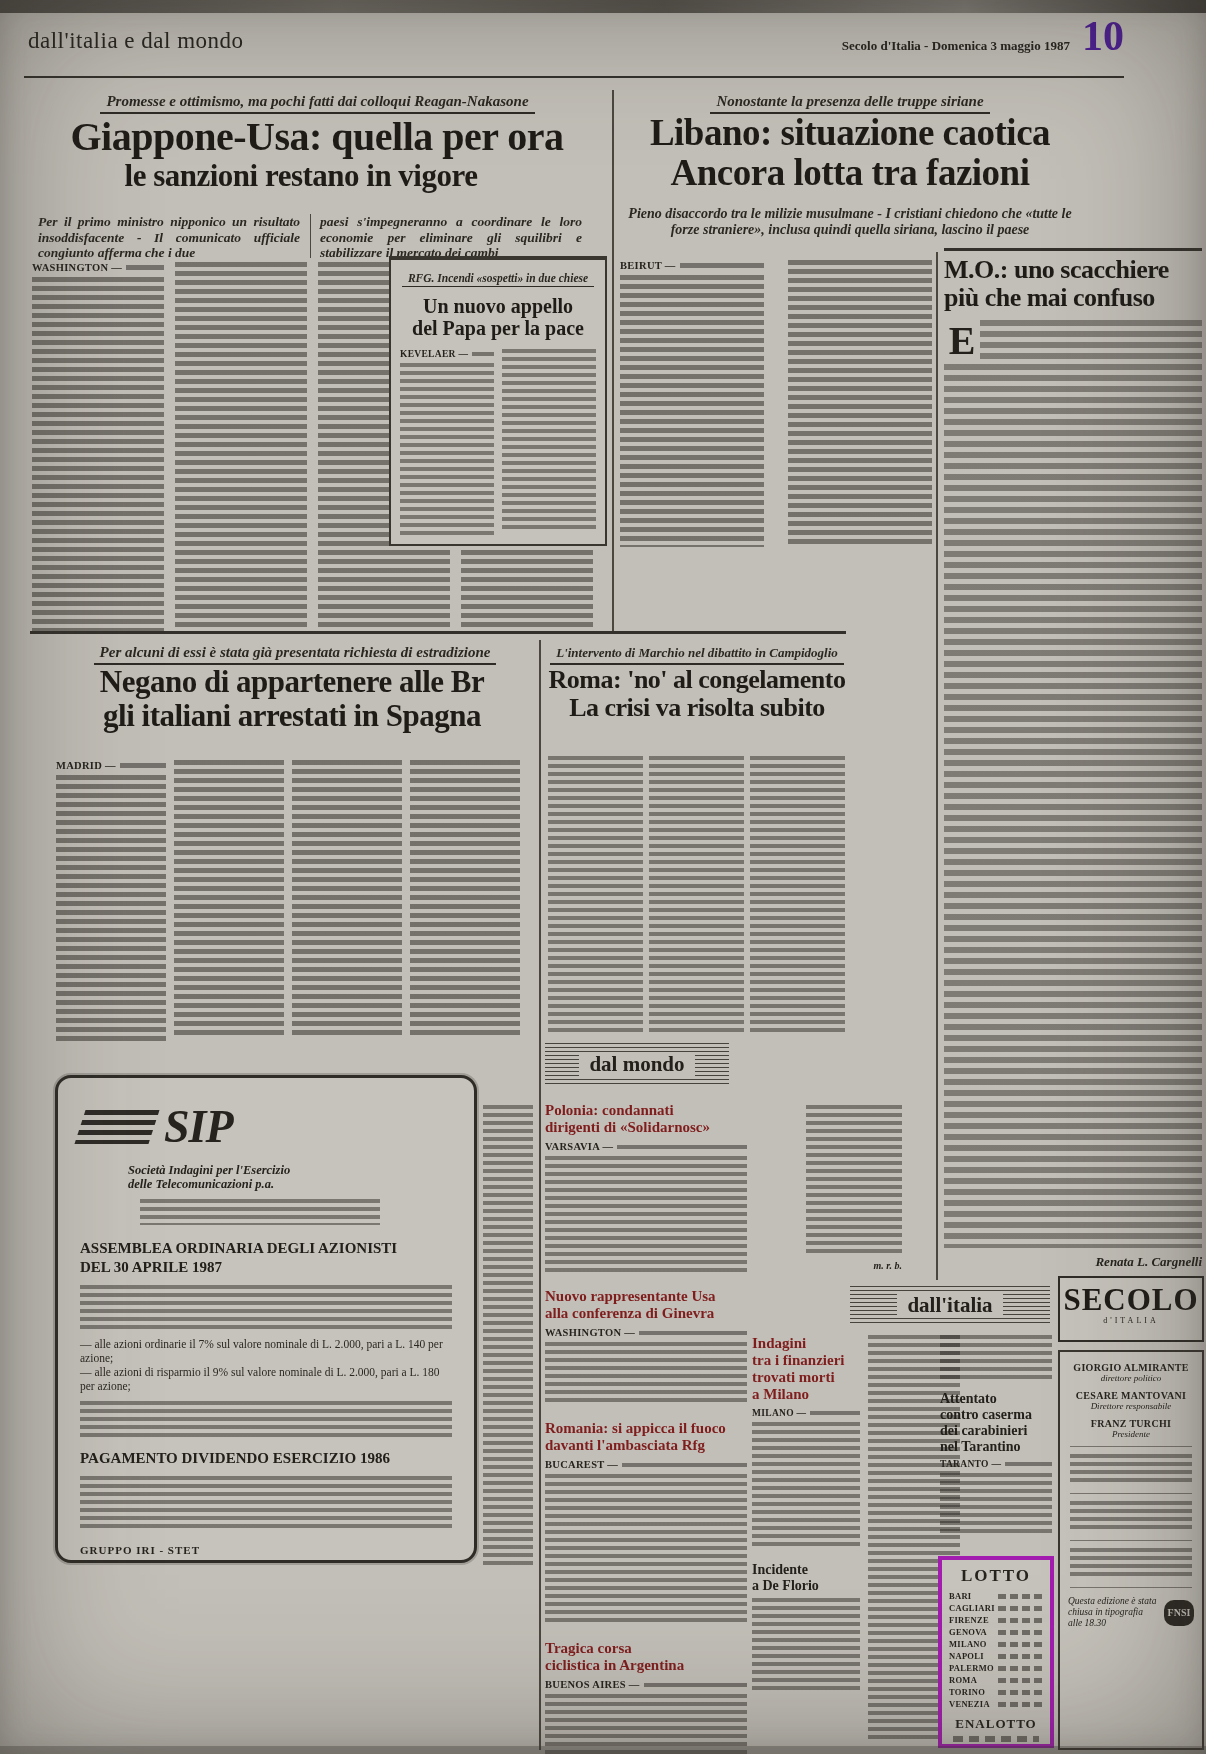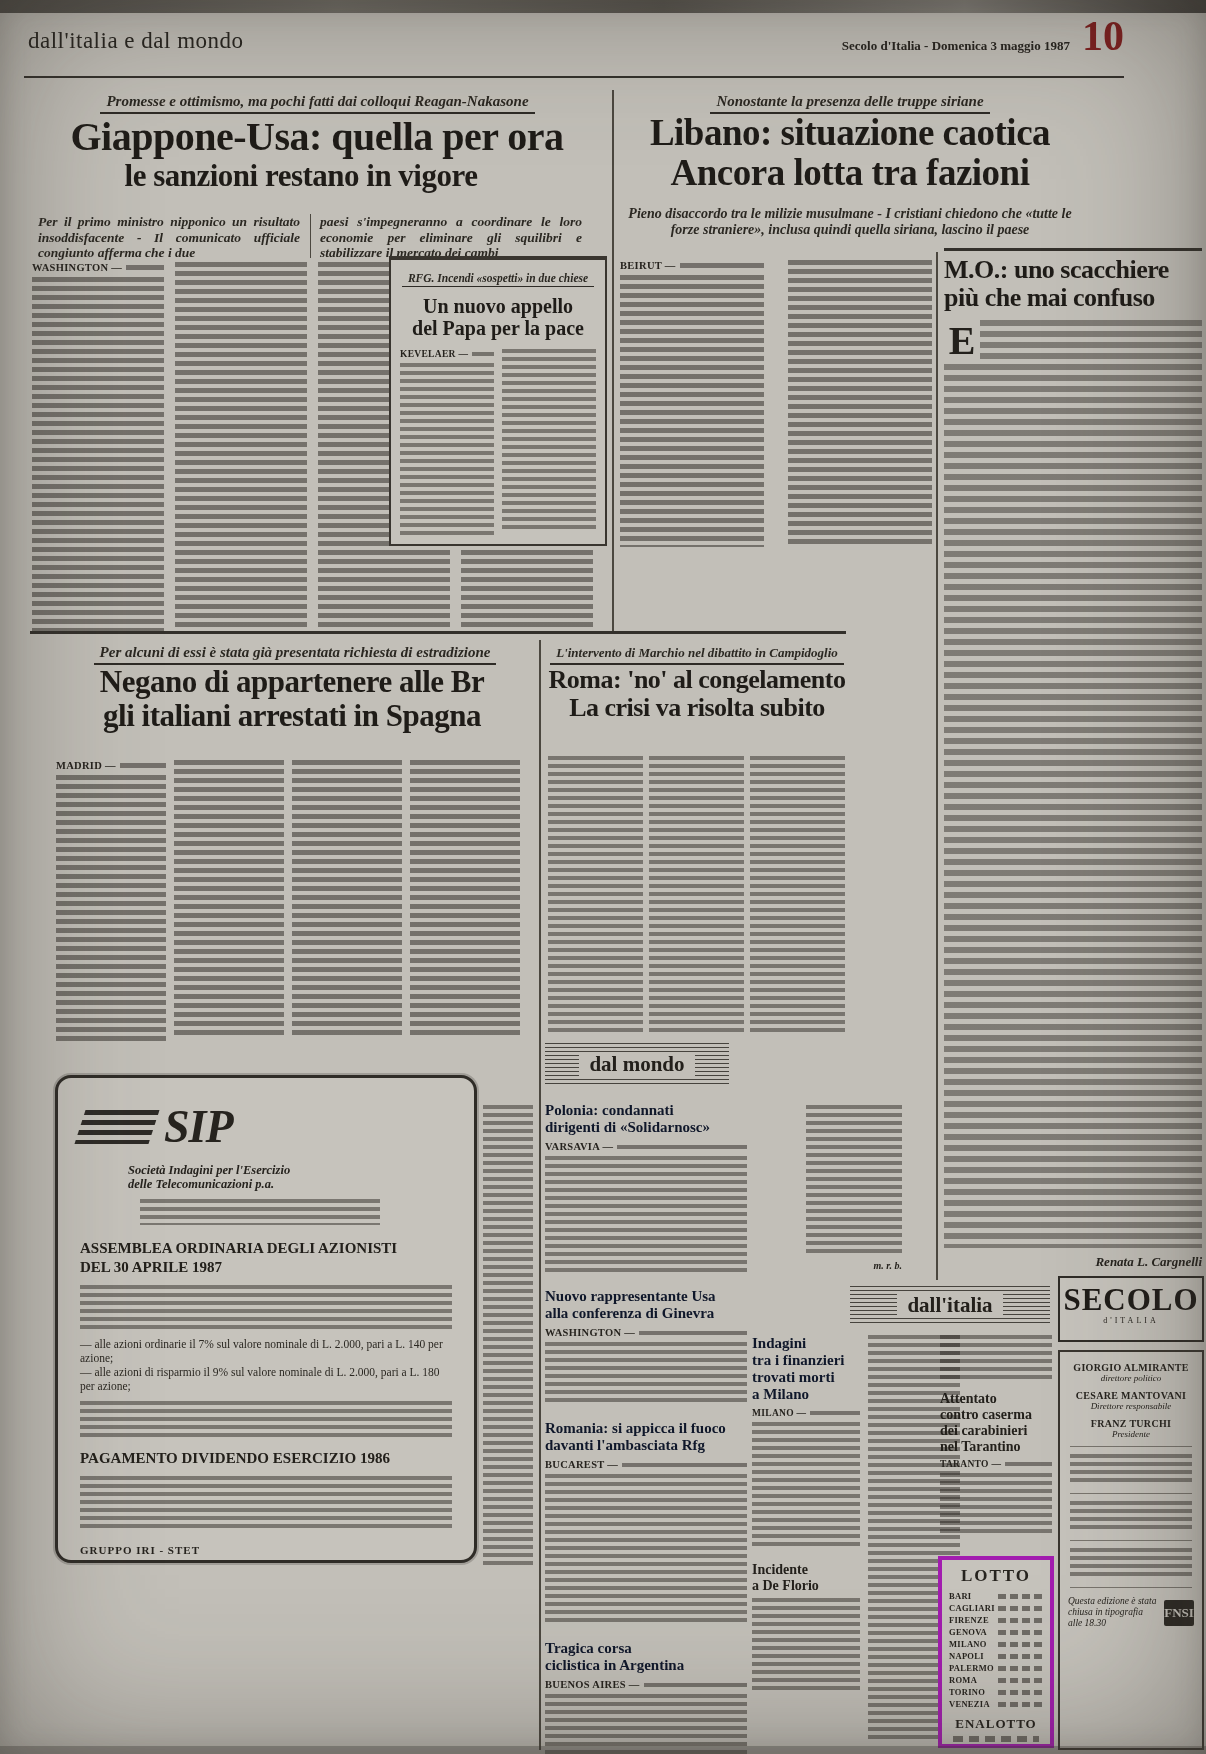--- a/index.html
+++ b/index.html
@@ -32,21 +32,21 @@
   .g11{background-image:repeating-linear-gradient(to bottom,rgba(40,36,31,.44) 0 6px,rgba(0,0,0,0) 6px 11px);}
   .cols{display:flex;}
   .dl{display:flex;align-items:center;gap:4px;margin-bottom:4px;}
   .dl b{font-size:10.5px;letter-spacing:.3px;white-space:nowrap;}
   .fill{flex:1;height:5px;background:rgba(40,36,31,.5);}
 
   .band{display:flex;align-items:center;justify-content:center;
     background-image:repeating-linear-gradient(to bottom,#46433d 0 1px,rgba(0,0,0,0) 1px 4px);}
   .band span{background:#c2bfb8;padding:0 10px;font-weight:bold;font-size:21px;color:#23201b;}
 
-  .h3x{font-weight:bold;font-size:15px;line-height:17px;color:#0f172a;margin:0 0 5px;}
+  .h3x{font-weight:bold;font-size:15px;line-height:17px;color:#7f1d1d;margin:0 0 5px;}
   .h3s{font-weight:bold;font-size:14px;line-height:16px;color:#23201b;margin:0 0 4px;}
   .box{border:2px solid #39352f;background:#c5c2bb;box-sizing:border-box;}
 
   .papa-hl{font-weight:bold;font-size:20px;line-height:1.1;text-align:center;color:#1f1c18;}
   .mo-hl{font-weight:bold;font-size:26px;line-height:1.06;color:#1f1c18;letter-spacing:-0.5px;}
   .dropcap{position:absolute;left:0;top:0;width:36px;height:42px;background:#c2bfb8;
     font-size:40px;font-weight:bold;line-height:42px;text-align:center;color:#23201b;}
   .byline{font-style:italic;font-weight:bold;font-size:13px;text-align:right;color:#26231e;}
 
   
@@ -77,26 +77,26 @@
   .secolo .m1{font-weight:bold;font-size:31px;letter-spacing:1px;line-height:32px;color:#1f1c18;}
   .secolo .m2{font-size:8px;letter-spacing:3px;}
   .colo{border:2px solid #39352f;background:#c6c3bc;box-sizing:border-box;padding:10px 8px;
     font-size:9px;text-align:center;}
   .colo .nm{font-weight:bold;font-size:10px;letter-spacing:.3px;}
   .colo .rl{font-style:italic;font-size:9px;margin-bottom:7px;}
   .csep{height:1px;background:#78746d;margin:7px 2px;}
   .cg{height:32px;margin:6px 2px;}
   .closing{display:flex;gap:6px;align-items:center;margin-top:8px;text-align:left;}
   .closing .txt{font-size:9.5px;font-style:italic;line-height:11px;flex:1;}
-  .fnsi{width:30px;height:26px;background:#2b2823;border-radius:2px;
-    display:flex;align-items:center;justify-content:center;color:#c6c3bc;font-size:13px;font-weight:bold;}
+  .fnsi{width:30px;height:26px;background:#2b2823;border-radius:10px;
+    display:flex;align-items:center;justify-content:center;color:#c6c3bc;font-size:10px;font-weight:bold;}
 
   .hdr-left{font-size:23px;color:#26231e;letter-spacing:.5px;}
   .hdr-right{font-size:13px;font-weight:bold;text-align:right;}
-  .pageno{font-size:42px;font-weight:bold;color:#7f1d1d;}
+  .pageno{font-size:42px;font-weight:bold;color:#4c1d95;}
   .initials{font-size:10px;font-weight:bold;font-style:italic;text-align:right;}
 </style>
 </head>
 <body>
 
 <div id="page">
   <div class="topedge"></div>
 
   <div class="abs hdr-left" style="left:28px;top:28px;">dall'italia e dal mondo</div>
   <div class="abs hdr-right" style="left:820px;top:38px;width:250px;">Secolo d'Italia - Domenica 3 maggio 1987</div>

